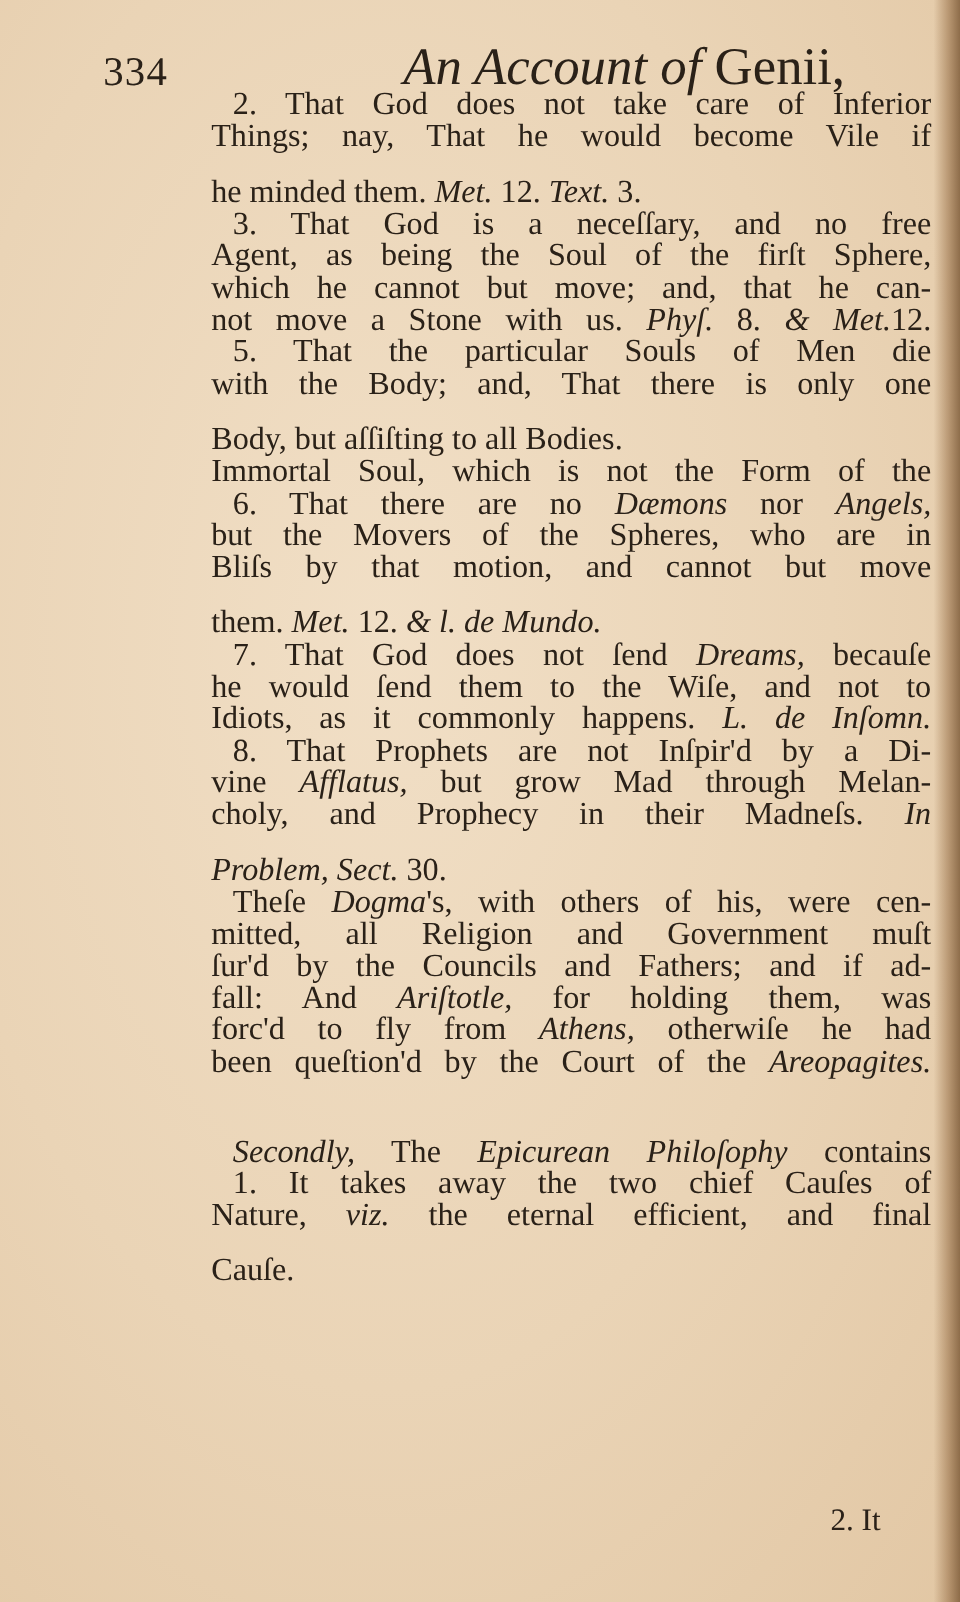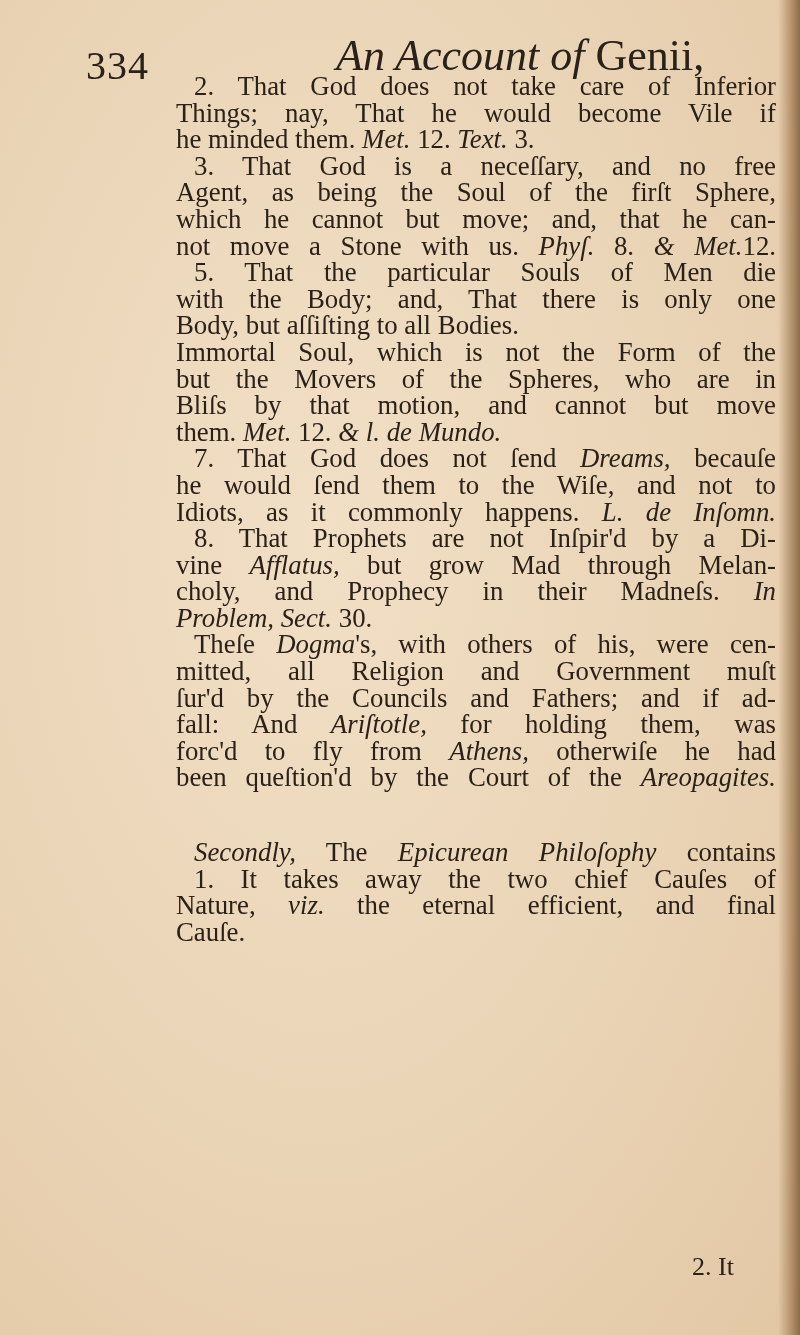--- a/index.html
+++ b/index.html
@@ -8,29 +8,29 @@
     background: radial-gradient(ellipse at 40% 40%, #f1dfc6 0%, #ead4b6 55%, #e2c7a4 100%);
     position:relative;
     font-family: "Liberation Serif", "DejaVu Serif", serif;
     color:#2a2118;
   }
   .edge {
     position:absolute; right:0; top:0; width:22px; height:1335px;
     background: linear-gradient(to right, rgba(190,150,105,0) 0%, rgba(150,110,70,0.55) 55%, rgba(120,85,50,0.8) 100%);
   }
   .header { position:absolute; top:22px; left:0; width:800px; height:60px; }
-  .page-number { position:absolute; left:86px; top:20px; font-size:40px; letter-spacing:1px; }
+  .page-number { position:absolute; left:86px; top:20px; font-size:34px; letter-spacing:1px; }
   .running-title { position:absolute; left:336px; top:8px; font-size:44px; }
   .running-title .it { font-style:italic; }
   .text {
     position:absolute; left:176px; top:73px; width:600px;
     font-size:26.8px; line-height:26.6px; text-align:justify;
   }
   .line { display:block; white-space:nowrap; text-align-last:justify; text-align:justify; }
-  .line.last { text-align-last:left; }
+  .line.last { text-align-last:left;margin-top:20px; }
   .indent { padding-left:18px; }
   .it { font-style:italic; }
   .gap { height:48px; }
   .catchword { position:absolute; left:692px; top:1252px; font-size:26px; }
 </style>
 </head>
 <body>
 
 <div class="edge"></div>
 
@@ -51,20 +51,21 @@
       <span class="line"><span>which he cannot but move; and, that he can-</span></span>
       <span class="line"><span>not move a Stone with us. </span><span class="it">Phyſ.</span><span> 8. </span><span class="it">&amp; Met.</span><span>12.</span></span>
     </div>
     <div>
       <span class="line indent"><span>5. That the particular Souls of Men die</span></span>
       <span class="line"><span>with the Body; and, That there is only one</span></span>
       <span class="line last"><span>Body, but aſſiſting to all Bodies.</span></span>
       <span class="line"><span>Immortal Soul, which is not the Form of the</span></span>
     </div>
     <div>
+      <span class="line indent"><span>6. That there are no </span><span class="it">Dæmons</span><span> nor </span><span class="it">Angels,</span></span>
       <span class="line"><span>but the Movers of the Spheres, who are in</span></span>
       <span class="line"><span>Bliſs by that motion, and cannot but move</span></span>
       <span class="line last"><span>them. </span><span class="it">Met.</span><span> 12. </span><span class="it">&amp; l. de Mundo.</span></span>
     </div>
     <div>
       <span class="line indent"><span>7. That God does not ſend </span><span class="it">Dreams,</span><span> becauſe</span></span>
       <span class="line"><span>he would ſend them to the Wiſe, and not to</span></span>
       <span class="line"><span>Idiots, as it commonly happens. </span><span class="it">L. de Inſomn.</span></span>
     </div>
     <div>

